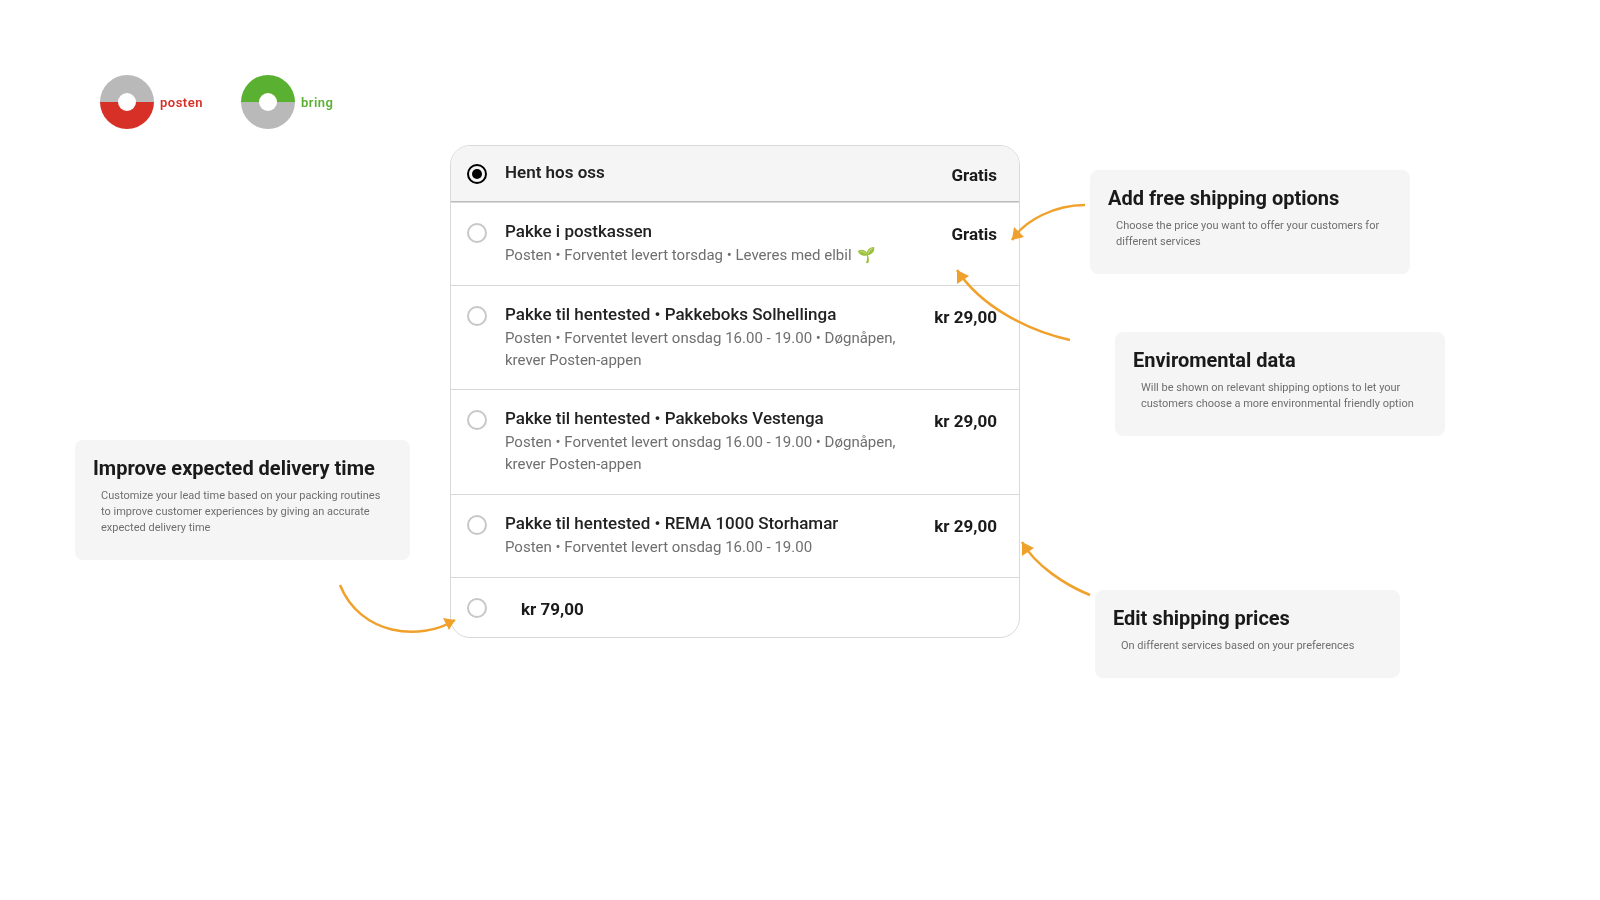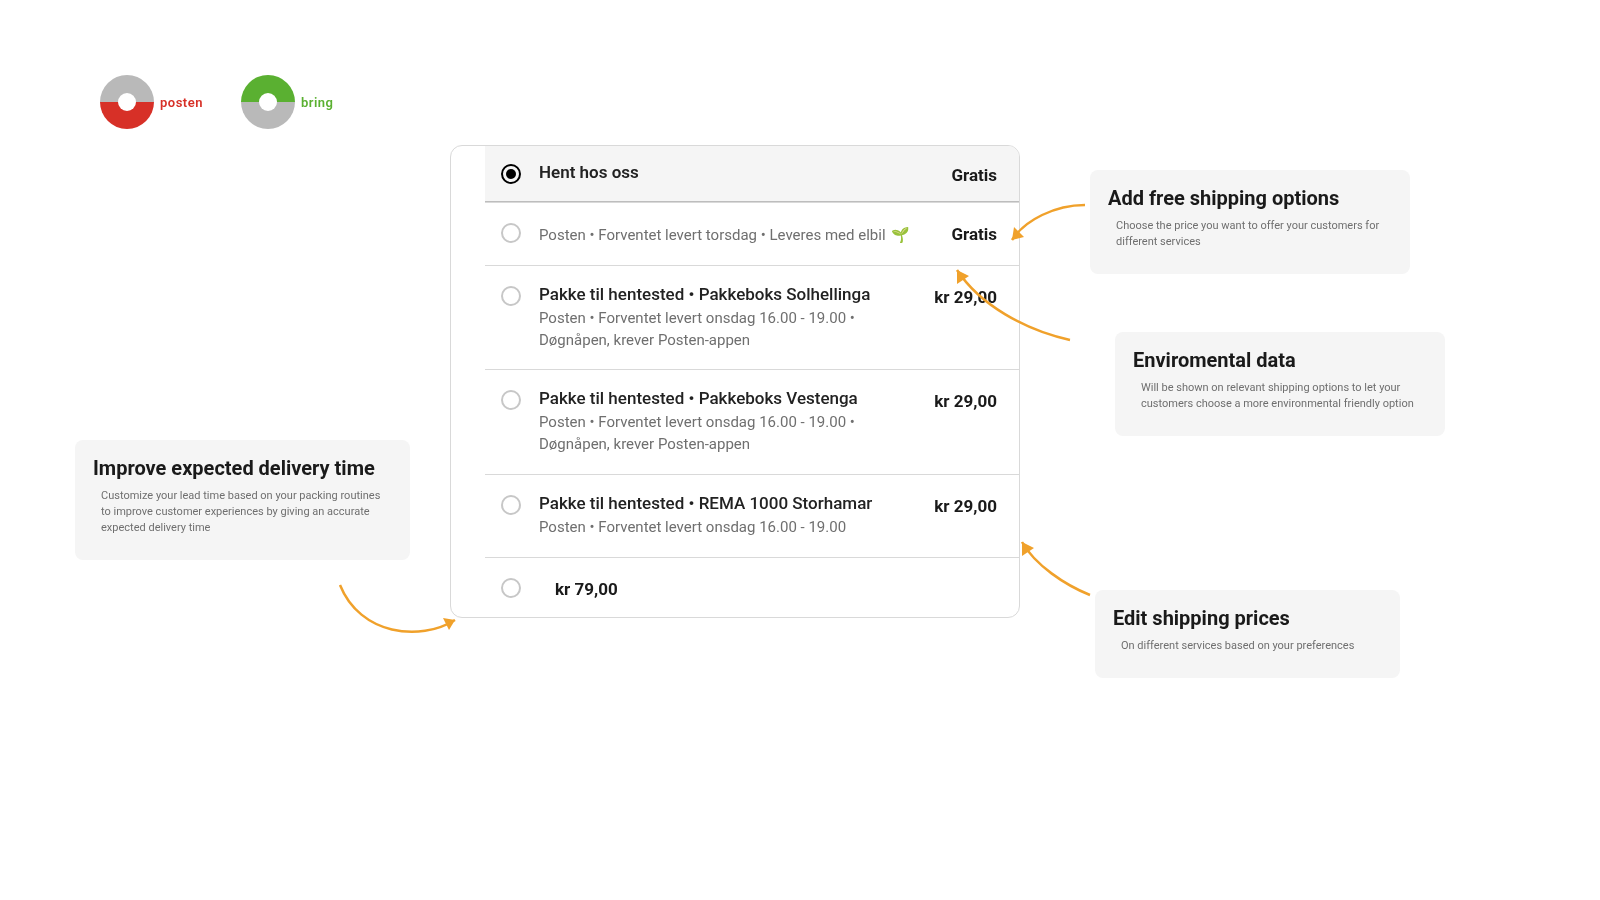--- a/index.html
+++ b/index.html
@@ -28,23 +28,22 @@
   .logo{display:flex;flex-direction:row;align-items:center;gap:6px}
   .logo .disk{width:54px;height:54px;position:relative}
   .logo .label{font-size:13px;font-weight:600;letter-spacing:.5px}
   .posten-label{color:var(--posten)}
   .bring-label{color:var(--bring)}
   .disk svg{display:block}
 
   
   .shipping-card{
     position:absolute;left:450px;top:145px;width:570px;
-    border:1px solid var(--border);border-radius:12px;overflow:hidden;
+    border:1px solid var(--border);border-radius:20px;overflow:hidden;
     background:#fff;
-    padding-left:34px;
   }
   .option{display:flex;align-items:flex-start;padding:18px 22px 18px 16px;border-top:1px solid var(--border)}
   .option:first-child{border-top:none}
   .option.header{background:#f5f5f5;border-bottom:1px solid #bdbdbd;padding:16px 22px 16px 16px}
   .radio{width:20px;height:20px;border:2px solid #c7c7c7;border-radius:50%;flex:0 0 auto;margin-top:2px;margin-right:18px;position:relative}
   .radio.selected{border-color:#000}
   .radio.selected:after{content:"";position:absolute;inset:3px;border-radius:50%;background:#000}
   .opt-body{flex:1;min-width:0}
   .opt-title{font-size:17px;font-weight:500;color:#222}
   .header .opt-title{font-weight:600}
@@ -108,20 +107,21 @@
     <div class="radio selected"></div>
     <div class="opt-body">
       <div class="opt-title">Hent hos oss</div>
     </div>
     <div class="opt-price">Gratis</div>
   </div>
 
   <div class="option">
     <div class="radio"></div>
     <div class="opt-body">
+      <div class="opt-title">Pakke i postkassen</div>
       <div class="opt-desc">
         <span>Posten • Forventet levert torsdag • Leveres med elbil</span>
         <span class="leaf">🌱</span>
       </div>
     </div>
     <div class="opt-price">Gratis</div>
   </div>
 
   <div class="option">
     <div class="radio"></div>

